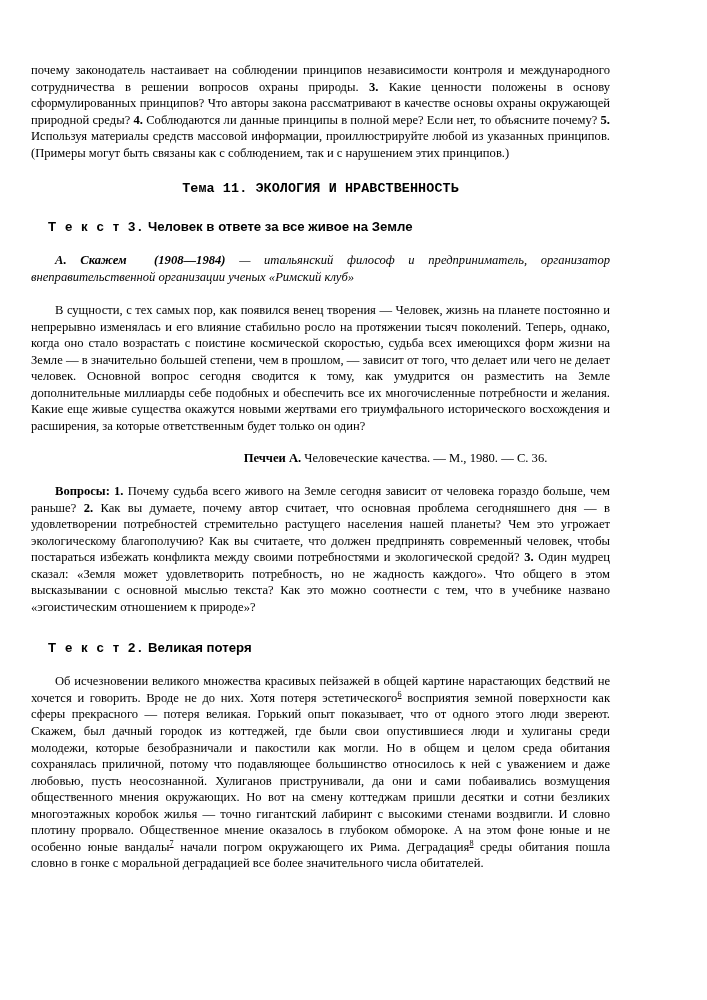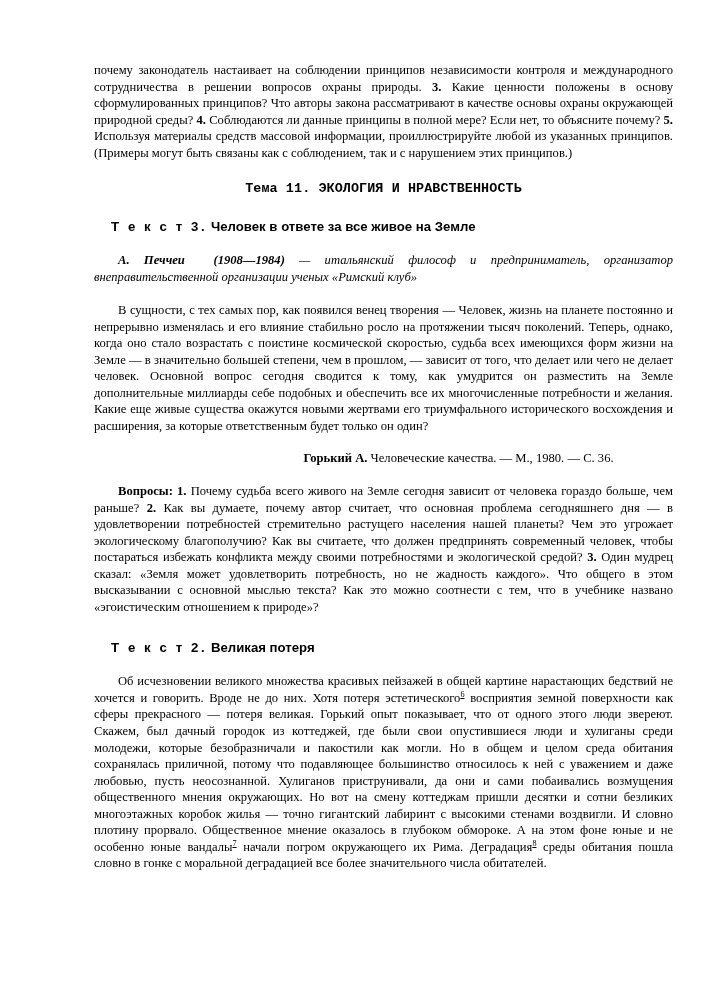--- a/index.html
+++ b/index.html
@@ -14,21 +14,21 @@
     overflow: hidden;
     font-family: "Liberation Serif", "DejaVu Serif", serif;
     color: #000000;
     -webkit-font-smoothing: antialiased;
   }
   .page {
     position: relative;
     width: 707px;
     height: 1000px;
     box-sizing: border-box;
-    padding: 62px 62px 0 94px;
+    padding: 62px 62px 0 31px;
   }
   .col {
     width: 579px;
   }
   p {
     margin: 0;
     font-size: 12.6px;
     line-height: 16.55px;
     text-align: justify;
     text-justify: inter-word;
@@ -112,27 +112,27 @@
 
     <p>
       <span>почему законодатель настаивает на соблюдении принципов независимости контроля и международного сотрудничества в решении вопросов охраны природы. </span><span class="b">3.</span><span> Какие ценности положены в основу сформулированных принципов? Что авторы закона рассматривают в качестве основы охраны окружающей природной среды? </span><span class="b">4.</span><span> Соблюдаются ли данные принципы в полной мере? Если нет, то объясните почему? </span><span class="b">5.</span><span> Используя материалы средств массовой информации, проиллюстрируйте любой из указанных принципов. (Примеры могут быть связаны как с соблюдением, так и с нарушением этих принципов.)</span>
     </p>
 
     <h1 class="topic-heading">Тема 11. ЭКОЛОГИЯ И НРАВСТВЕННОСТЬ</h1>
 
     <h2 class="text-heading"><span class="lbl">Т е к с т  3.</span><span> Человек в ответе за все живое на Земле</span></h2>
 
     <p class="attribution">
-      <span class="name">А. Печчеи</span>&nbsp;&nbsp;<span class="dates">(1908—1984)</span><span> — итальянский философ и предприниматель, организатор внеправительственной организации ученых «Римский клуб»</span>
+      <span class="name">А. Скажем</span>&nbsp;&nbsp;<span class="dates">(1908—1984)</span><span> — итальянский философ и предприниматель, организатор внеправительственной организации ученых «Римский клуб»</span>
     </p>
 
     <p class="indent gap-lg">В сущности, с тех самых пор, как появился венец творения — Человек, жизнь на планете постоянно и непрерывно изменялась и его влияние стабильно росло на протяжении тысяч поколений. Теперь, однако, когда оно стало возрастать с поистине космической скоростью, судьба всех имеющихся форм жизни на Земле — в значительно большей степени, чем в прошлом, — зависит от того, что делает или чего не делает человек. Основной вопрос сегодня сводится к тому, как умудрится он разместить на Земле дополнительные миллиарды себе подобных и обеспечить все их многочисленные потребности и желания. Какие еще живые существа окажутся новыми жертвами его триумфального исторического восхождения и расширения, за которые ответственным будет только он один?</p>
 
     <p class="citation">
-      <span class="b">Горький А.</span><span> Человеческие качества. — М., 1980. — С. 36.</span>
+      <span class="b">Печчеи А.</span><span> Человеческие качества. — М., 1980. — С. 36.</span>
     </p>
 
     <p class="indent gap-md">
       <span class="b">Вопросы:</span>&nbsp;<span class="b">1.</span><span> Почему судьба всего живого на Земле сегодня зависит от человека гораздо больше, чем раньше? </span><span class="b">2.</span><span> Как вы думаете, почему автор считает, что основная проблема сегодняшнего дня — в удовлетворении потребностей стремительно растущего населения нашей планеты? Чем это угрожает экологическому благополучию? Как вы считаете, что должен предпринять современный человек, чтобы постараться избежать конфликта между своими потребностями и экологической средой? </span><span class="b">3.</span><span> Один мудрец сказал: «Земля может удовлетворить потребность, но не жадность каждого». Что общего в этом высказывании с основной мыслью текста? Как это можно соотнести с тем, что в учебнике названо «эгоистическим отношением к природе»?</span>
     </p>
 
     <h2 class="text-heading" style="margin-top:24px;"><span class="lbl">Т е к с т  2.</span><span> Великая потеря</span></h2>
 
 
     <p class="indent gap-lg">

